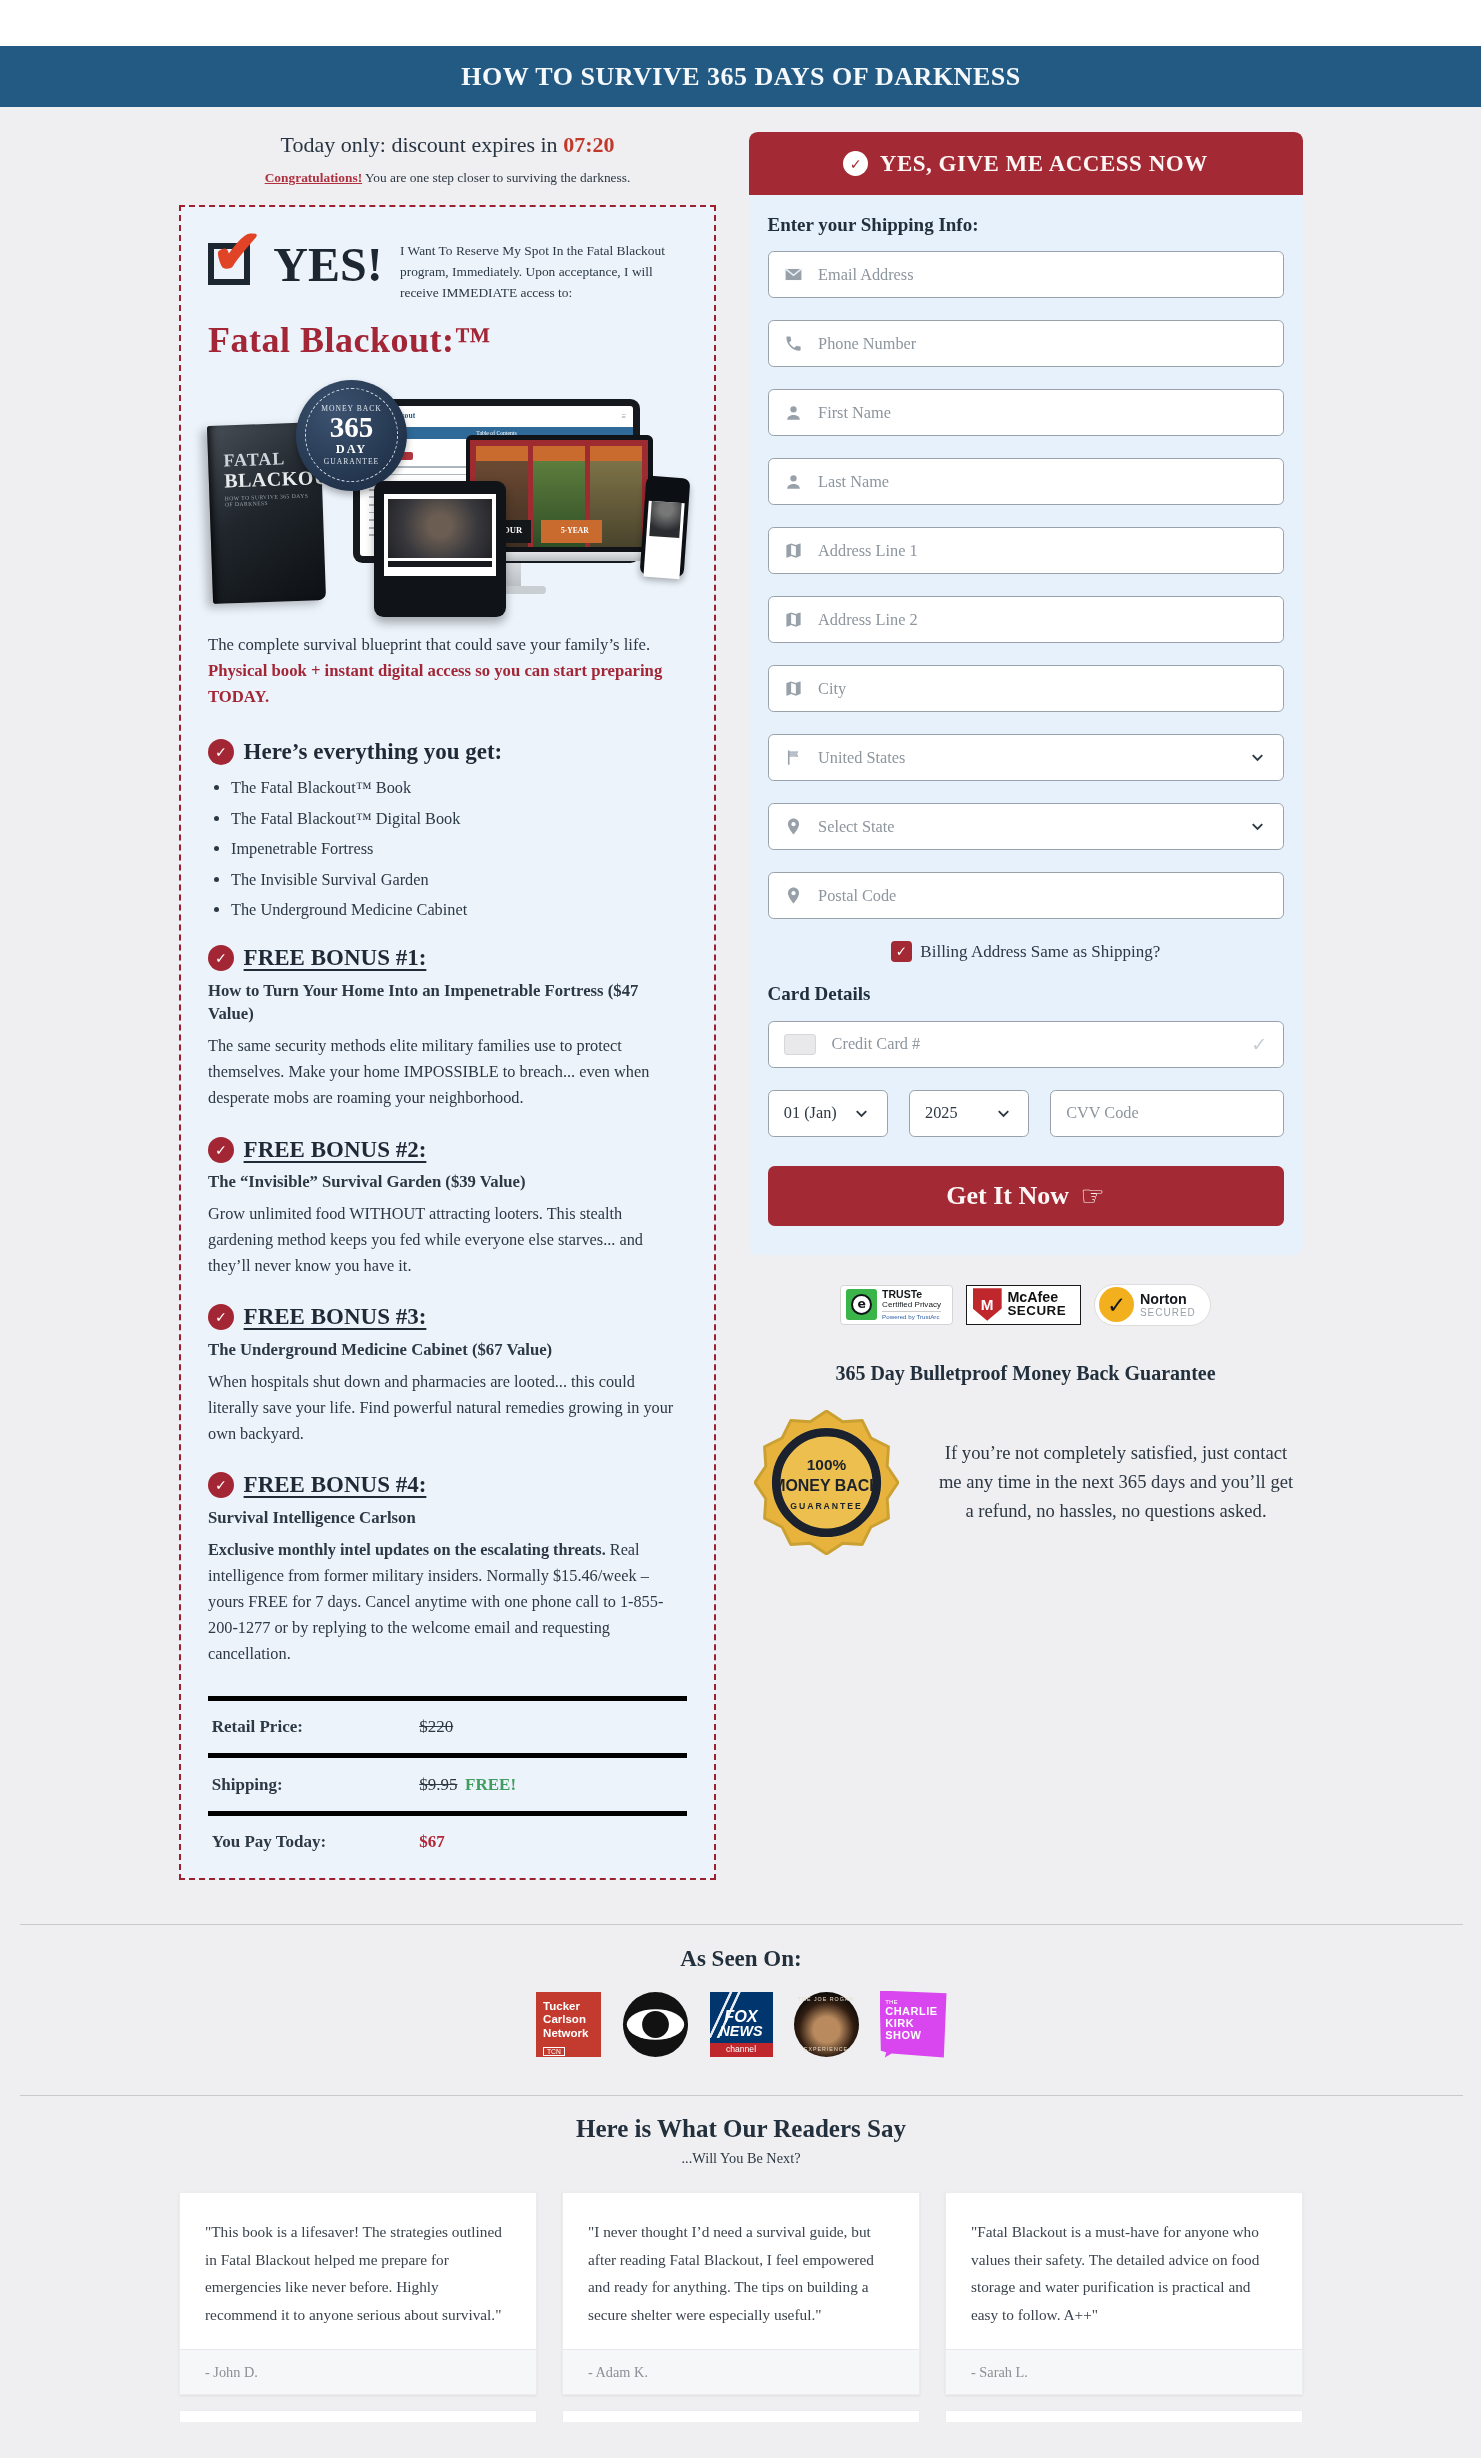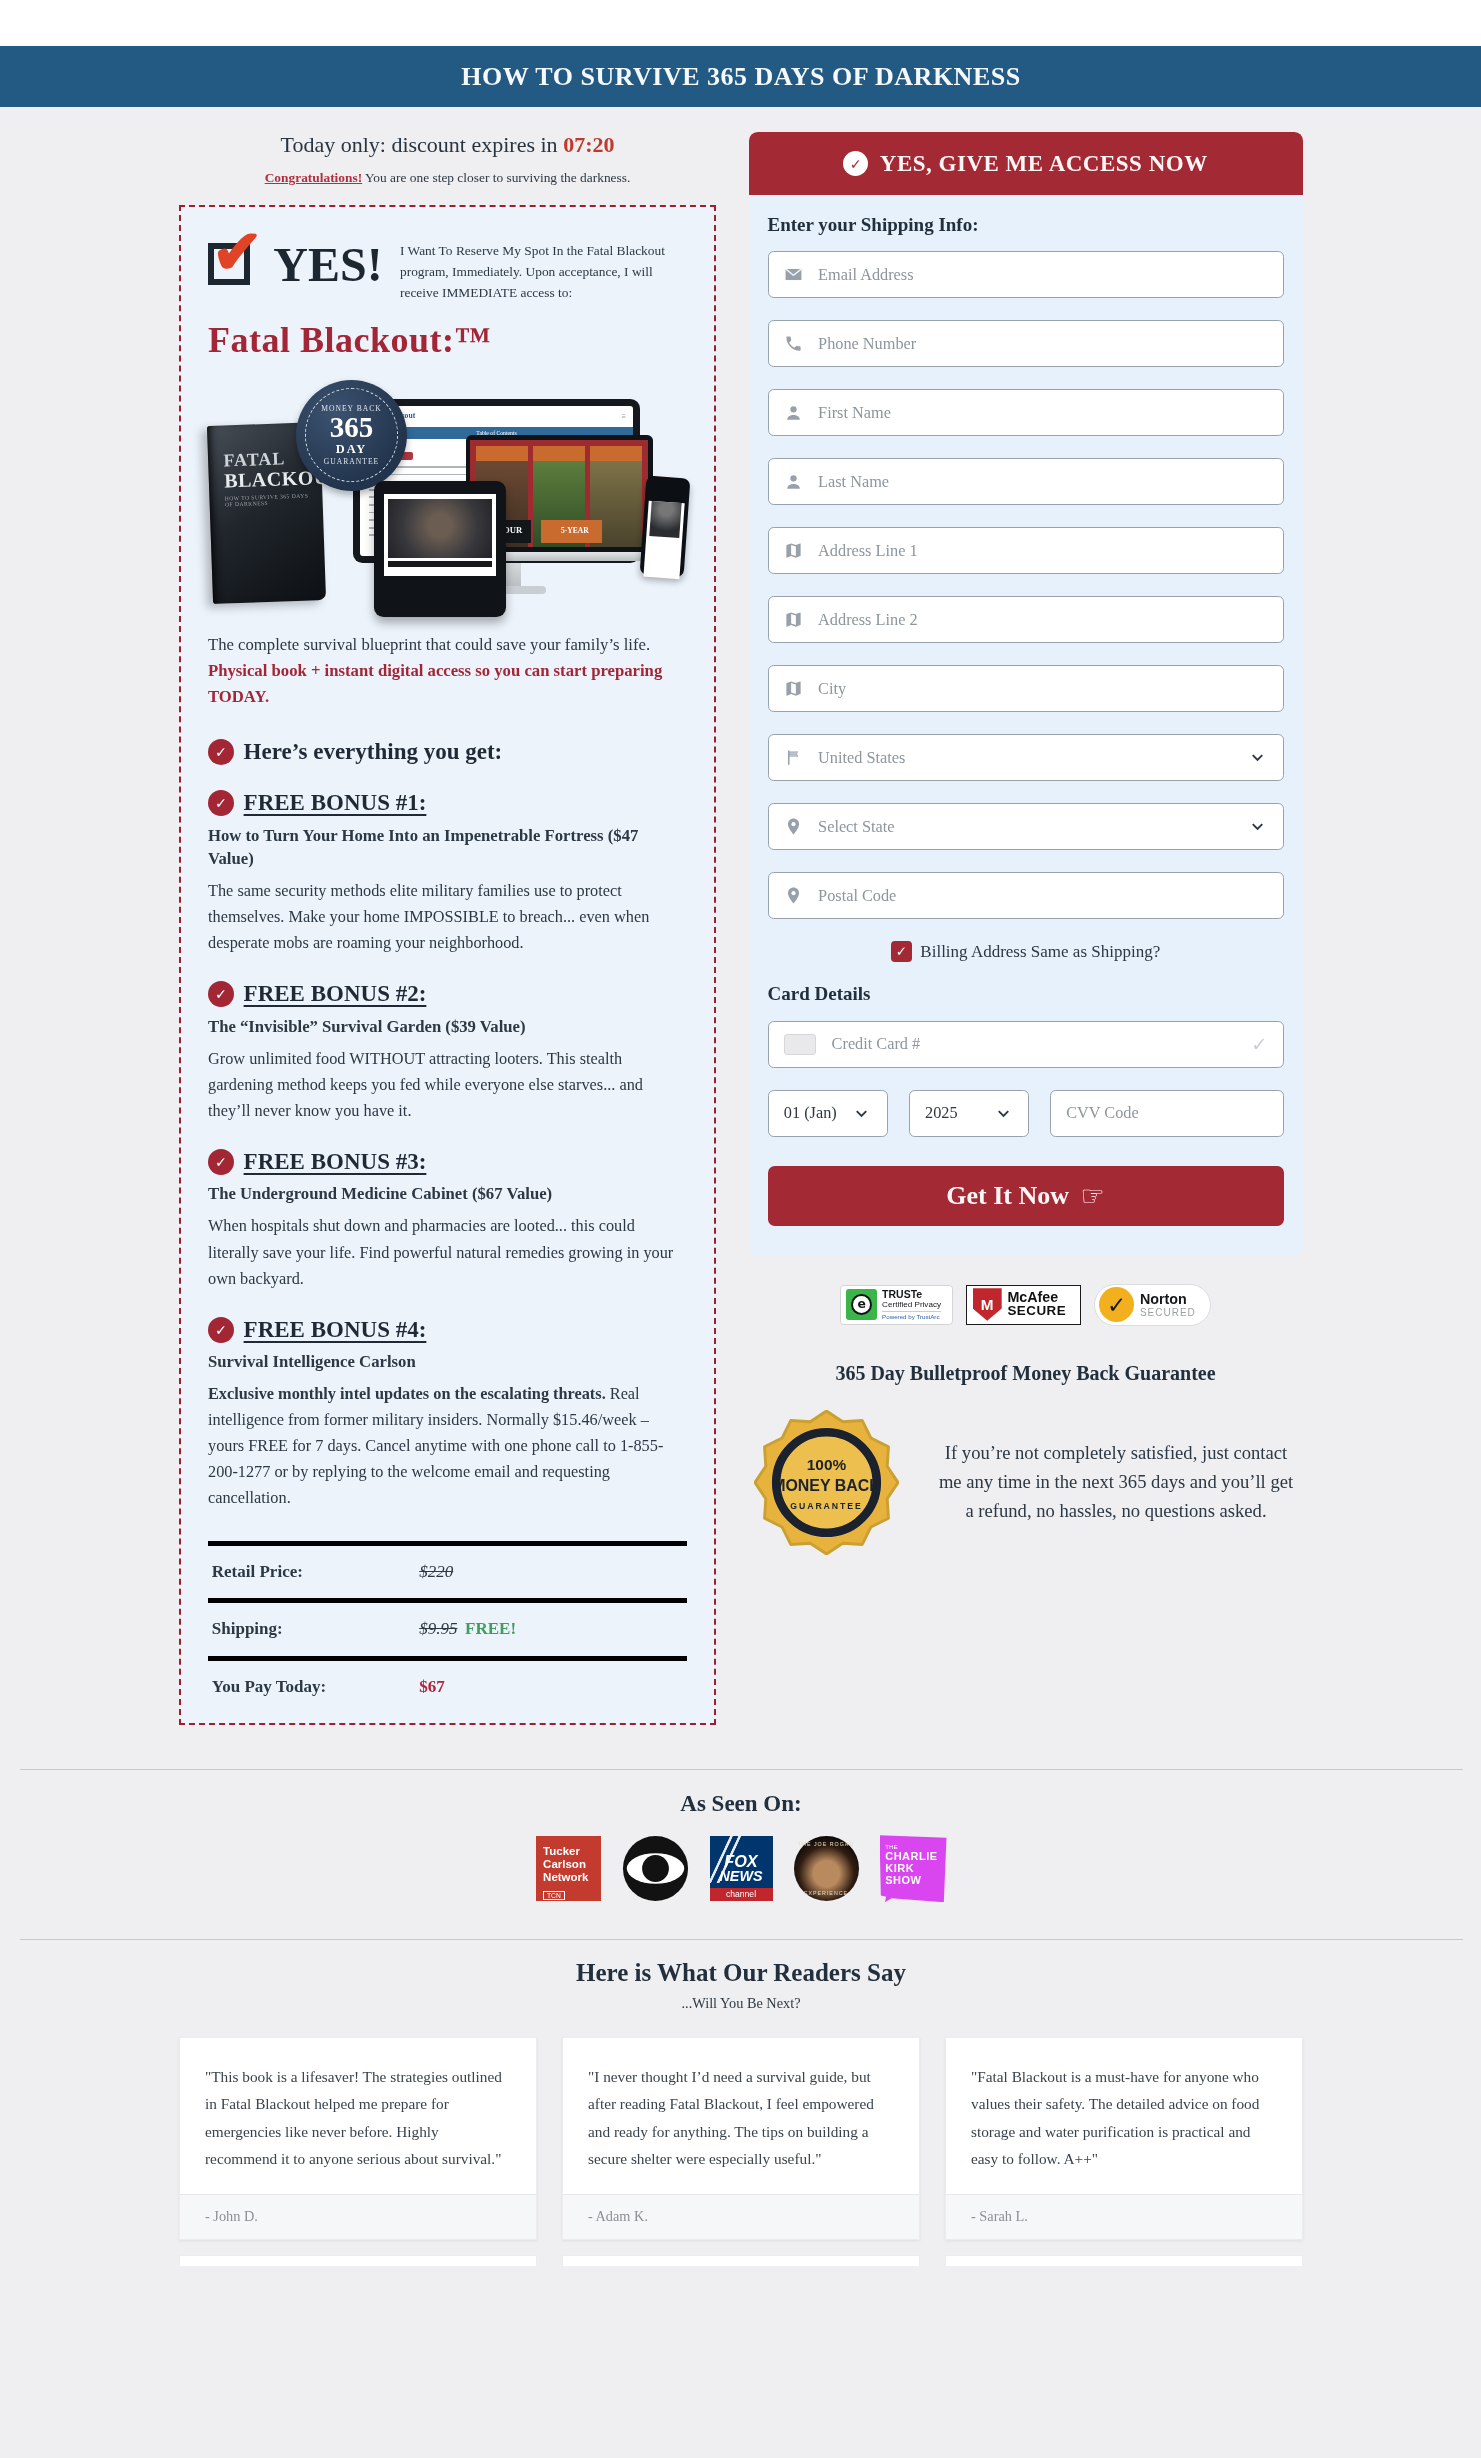--- a/index.html
+++ b/index.html
@@ -90,21 +90,21 @@
   ul.includes li { font-size:16.3px; margin-bottom:10.5px; }
 
   .bonus { margin-top:25px; }
   .bonus .sub { font-size:16.7px; font-weight:700; margin-top:7.6px; line-height:1.4; }
   .bonus .body { font-size:16.3px; line-height:1.6; margin-top:7.6px; }
   .bonus .body b { font-weight:700; }
 
   .price-table { margin-top:29px; }
   .price-row { display:flex; border-top:5px solid #000000; padding:16.3px 3.8px; font-size:17px; }
   .price-row .lb { width:44%; font-weight:700; }
-  .strike { text-decoration:line-through;font-style:italic; }
+  .strike { text-decoration:line-through; }
   .free { color:#3f9e5f; font-weight:700; margin-left:7.6px; }
   .pay { color:#b22737; font-weight:700; }
 
   
   .form-header { background:#a32a35; border-radius:8.6px 8.6px 0 0; height:63px; display:flex; align-items:center; justify-content:center; gap:11.5px; }
   .form-header .wcirc { width:25px; height:25px; border-radius:50%; background:#ffffff; color:#a32a35;
     display:flex; align-items:center; justify-content:center; font-size:14.3px; font-weight:700; font-family:"DejaVu Sans",sans-serif; }
   .form-header .tx { color:#fdf6f4; font-size:23px; font-weight:700; letter-spacing:0.5px; }
   .panel { background:#e7f1fb; border-radius:0 0 8.6px 8.6px; padding:19px 19px 29px; }
   .panel h3 { font-size:19px; font-weight:700; color:#22303d; margin-bottom:15.3px; }
@@ -276,20 +276,27 @@
       </div>
 
       <div class="blueprint">
         <span>The complete survival blueprint that could save your family’s life. </span><span class="hot">Physical book + instant digital access so you can start preparing TODAY.</span>
       </div>
 
       <div class="sec-head">
         <span class="check-ic">✓</span>
         <span class="tx">Here’s everything you get:</span>
       </div>
+      <ul class="includes">
+        <li>The Fatal Blackout™ Book</li>
+        <li>The Fatal Blackout™ Digital Book</li>
+        <li>Impenetrable Fortress</li>
+        <li>The Invisible Survival Garden</li>
+        <li>The Underground Medicine Cabinet</li>
+      </ul>
 
       <div class="bonus">
         <div class="sec-head" style="margin-top:0">
           <span class="check-ic">✓</span>
           <span class="tx u">FREE BONUS #1:</span>
         </div>
         <div class="sub">How to Turn Your Home Into an Impenetrable Fortress ($47 Value)</div>
         <div class="body">The same security methods elite military families use to protect themselves. Make your home IMPOSSIBLE to breach... even when desperate mobs are roaming your neighborhood.</div>
       </div>
 

